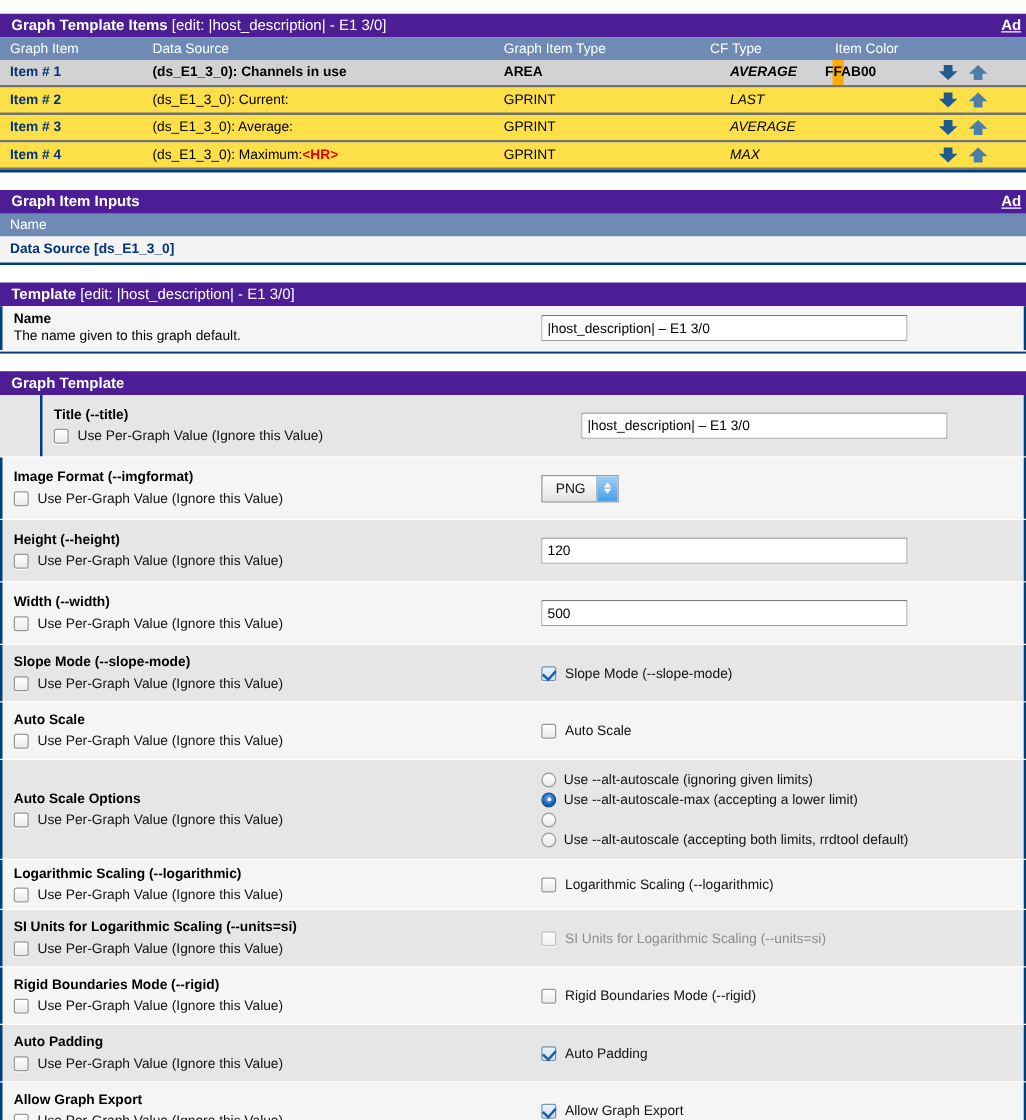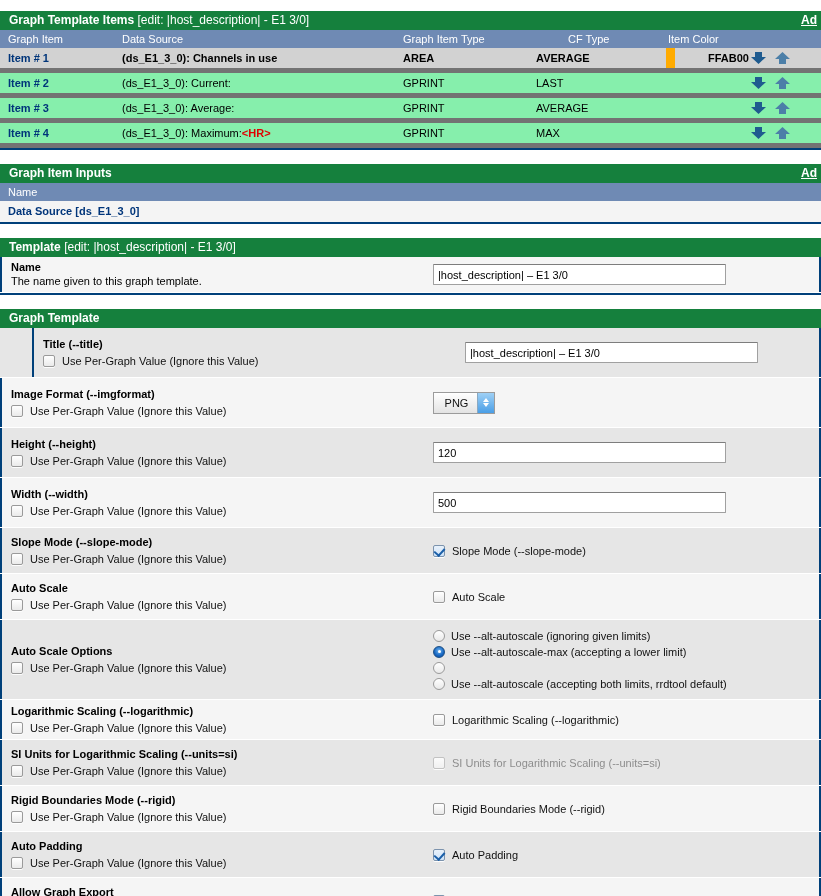--- a/index.html
+++ b/index.html
@@ -8,21 +8,21 @@
     font-size:11px;
     color:#000;
     width:821px;
     -webkit-font-smoothing:antialiased;
   }
   .page{width:821px;position:relative;background:#fff;}
 
   
   .panel{width:821px;box-sizing:border-box;}
   .panel-title{
-    background:#15803d;
+    background:#4c1d95;
     color:#ffffff;
     font-weight:bold;
     font-size:12px;
     height:19px;
     line-height:19px;
     padding:0 6px 0 9px;
     display:flex;
     align-items:center;
     justify-content:space-between;
     box-sizing:border-box;
@@ -40,29 +40,29 @@
     color:#ffffff;
     font-weight:normal;
     font-size:11px;
     height:18px;
     position:relative;
   }
   .col-head span{position:absolute;top:3px;white-space:nowrap;}
 
   
   .items{position:relative;border-bottom:2px solid #00407A;}
-  .irow{position:relative;height:20px;border-bottom:5px solid #737373;}
+  .irow{position:relative;height:20px;border-bottom:2px solid #737373;}
   .irow.sel{background:#D2D2D2;}
-  .irow.alt{background:#86efac;}
+  .irow.alt{background:#fde047;}
   .irow span.cell{position:absolute;top:4px;white-space:nowrap;font-size:11px;}
   .irow .c-item{left:8px;color:#00357A;font-weight:bold;}
   .irow .c-ds{left:122px;color:#000;}
   .irow .c-type{left:403px;}
-  .irow .c-cf{left:536px;}
-  .irow .c-color{left:708px;}
+  .irow .c-cf{left:584px;font-style:italic;}
+  .irow .c-color{left:660px;}
   .irow.sel span.cell{font-weight:bold;}
   .swatch{position:absolute;left:666px;top:0px;width:9px;height:20px;}
   .hr-tag{color:#E00000;font-weight:bold;}
   .arrows{position:absolute;left:750px;top:3px;width:44px;height:14px;}
 
   
   .inputs-body{border-bottom:2px solid #00407A;background:#F4F4F4;}
   .inputs-row{height:21px;position:relative;}
   .inputs-row a{
     position:absolute;left:8px;top:4px;
@@ -324,21 +324,21 @@
   <div class="panel">
     <div class="panel-title">
       <div class="pt-left">
         <span>Template</span><span class="norm"> [edit: |host_description| - E1 3/0]</span>
       </div>
     </div>
     <div class="tpanel">
       <div class="frow shade-b" style="height:36px;">
         <div class="left">
           <div class="fl-title">Name</div>
-          <div class="fl-desc">The name given to this graph template.</div>
+          <div class="fl-desc">The name given to this graph default.</div>
         </div>
         <div class="right">
           <input class="tin" type="text" value="|host_description| – E1 3/0" style="">
         </div>
       </div>
     </div>
   </div>
 
   <div class="gap"></div>
 

